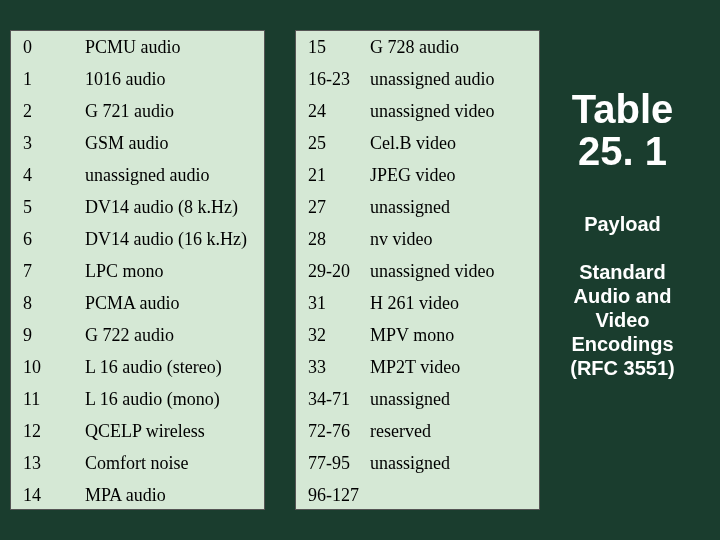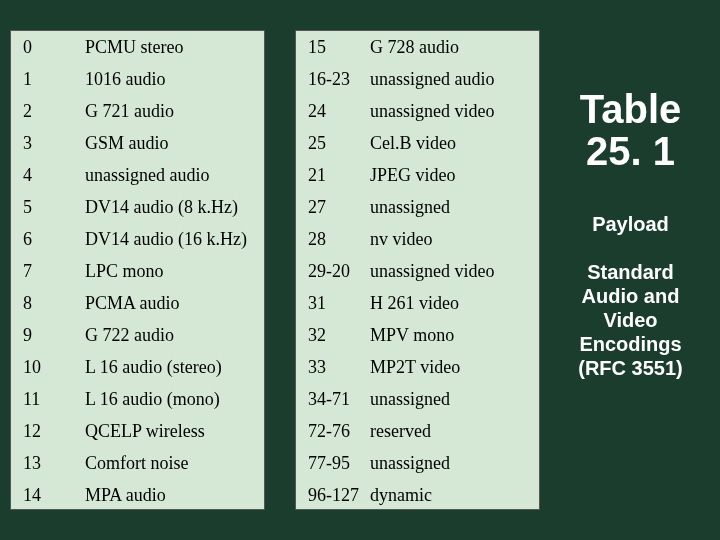--- a/index.html
+++ b/index.html
@@ -36,21 +36,21 @@
     color: #000;
   }
   .num {
     width: 62px;
     flex-shrink: 0;
   }
   .panel-right .num { width: 62px; }
   .desc { flex: 1; }
   .title-block {
     position: absolute;
-    right: 12px;
+    right: 20px;
     top: 88px;
     width: 155px;
     text-align: center;
     color: #fff;
   }
   .title-main {
     font-family: Arial, Helvetica, sans-serif;
     font-weight: bold;
     font-size: 40px;
     line-height: 1.05;
@@ -62,21 +62,21 @@
     font-size: 20px;
     line-height: 1.2;
   }
 </style>
 </head>
 <body>
 
 <div class="panel panel-left">
   <div class="row">
       <span class="num">0</span>
-      <span class="desc">PCMU stereo</span>
+      <span class="desc">PCMU audio</span>
     </div>
   <div class="row">
       <span class="num">1</span>
       <span class="desc">1016 audio</span>
     </div>
   <div class="row">
       <span class="num">2</span>
       <span class="desc">G 721 audio</span>
     </div>
   <div class="row">
@@ -181,21 +181,20 @@
   <div class="row">
       <span class="num">72-76</span>
       <span class="desc">reserved</span>
     </div>
   <div class="row">
       <span class="num">77-95</span>
       <span class="desc">unassigned</span>
     </div>
   <div class="row">
       <span class="num">96-127</span>
-      <span class="desc">dynamic</span>
     </div>
 </div>
 
 <div class="title-block">
   <div class="title-main">
     <span>Table</span><br>
     <span>25. 1</span>
   </div>
   <div class="title-sub">
     <span>Payload</span><br>

